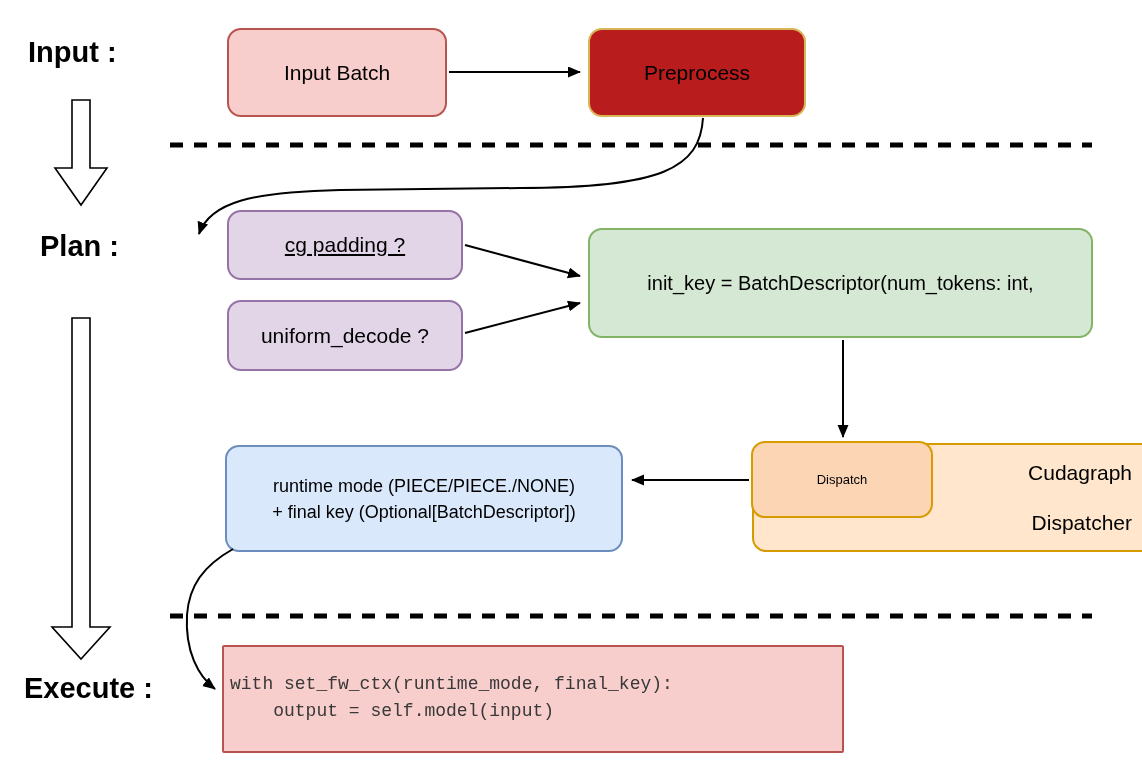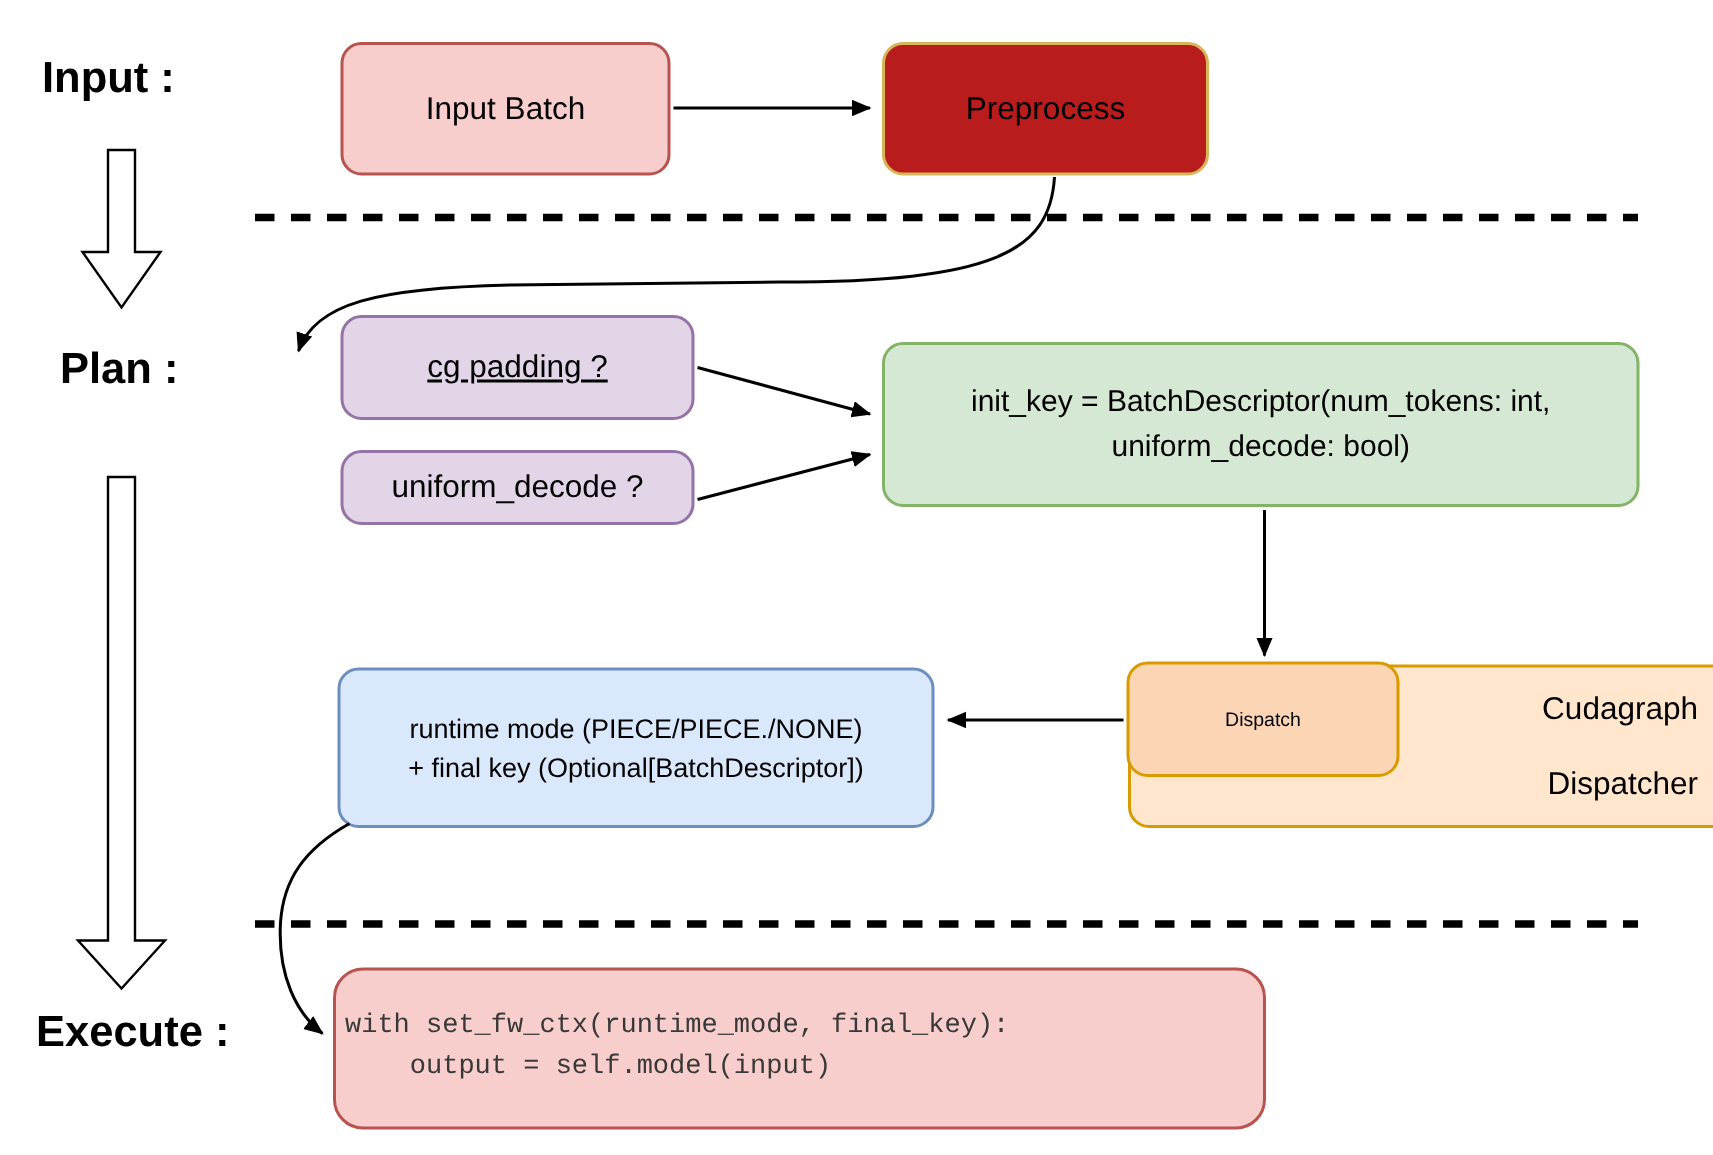--- a/index.html
+++ b/index.html
@@ -16,37 +16,37 @@
     display:flex; flex-direction:column; align-items:center; justify-content:center;
     text-align:left; border:2px solid #000;
   }
   .node .ln { display:block; }
   .node-input-batch { left:227px; top:28px; width:220px; height:89px;
     background:#f8cecc; border-color:#b85450; font-size:21px; }
   .node-preprocess { left:588px; top:28px; width:218px; height:89px;
     background:#b91c1c; border-color:#d6b656; font-size:21px; }
   .node-cg-padding { left:227px; top:210px; width:236px; height:70px;
     background:#e1d5e7; border-color:#9673a6; font-size:21px;text-decoration:underline; }
-  .node-uniform-decode { left:227px; top:300px; width:236px; height:50px;
+  .node-uniform-decode { left:227px; top:300px; width:236px; height:71px;
     background:#e1d5e7; border-color:#9673a6; font-size:21px; }
   .node-init-key { left:588px; top:228px; width:505px; height:110px;
     background:#d5e8d4; border-color:#82b366; font-size:20px; line-height:30px; }
   .node-cudagraph { left:752px; top:443px; width:404px; height:109px;
     background:#ffe6cc; border-color:#d79b00; font-size:21px; line-height:30px;
     align-items:flex-end; justify-content:center; padding-right:22px;gap:20px; }
   .node-dispatch { left:751px; top:441px; width:182px; height:77px;
     background:#fcd5b5; border-color:#d79b00; font-size:13px; }
   .node-runtime { left:225px; top:445px; width:398px; height:107px;
     background:#dae8fc; border-color:#6c8ebf; font-size:18px; line-height:26px; }
   .node-execute-code { left:222px; top:645px; width:622px; height:108px;
     background:#f8cecc; border-color:#b85450;
     align-items:flex-start; justify-content:flex-start;
     font-family:"Liberation Mono", monospace; font-size:18px; line-height:27px;
     color:#383838; white-space:pre; text-align:left; padding:24px 1px 0 6px;
-    border-radius:20px; }
+    border-radius:2px; }
   #connector-layer { position:absolute; left:0; top:0; pointer-events:none; }
 </style>
 </head>
 <body>
 
 <div id="canvas">
 
   <div class="stage-label" style="left:28px; top:36px;">Input :</div>
   <div class="stage-label" style="left:40px; top:230px;">Plan :</div>
   <div class="stage-label" style="left:24px; top:672px;">Execute :</div>
@@ -62,21 +62,20 @@
   <div class="node node-cg-padding">
     <span class="ln">cg padding ?</span>
   </div>
 
   <div class="node node-uniform-decode">
     <span class="ln">uniform_decode ?</span>
   </div>
 
   <div class="node node-init-key">
     <span class="ln">init_key = BatchDescriptor(num_tokens: int,</span>
-    <span class="ln">uniform_decode: bool)</span>
   </div>
 
   <div class="node node-cudagraph">
     <span class="ln">Cudagraph</span>
     <span class="ln">Dispatcher</span>
   </div>
 
   <div class="node node-dispatch">
     <span class="ln">Dispatch</span>
   </div>

